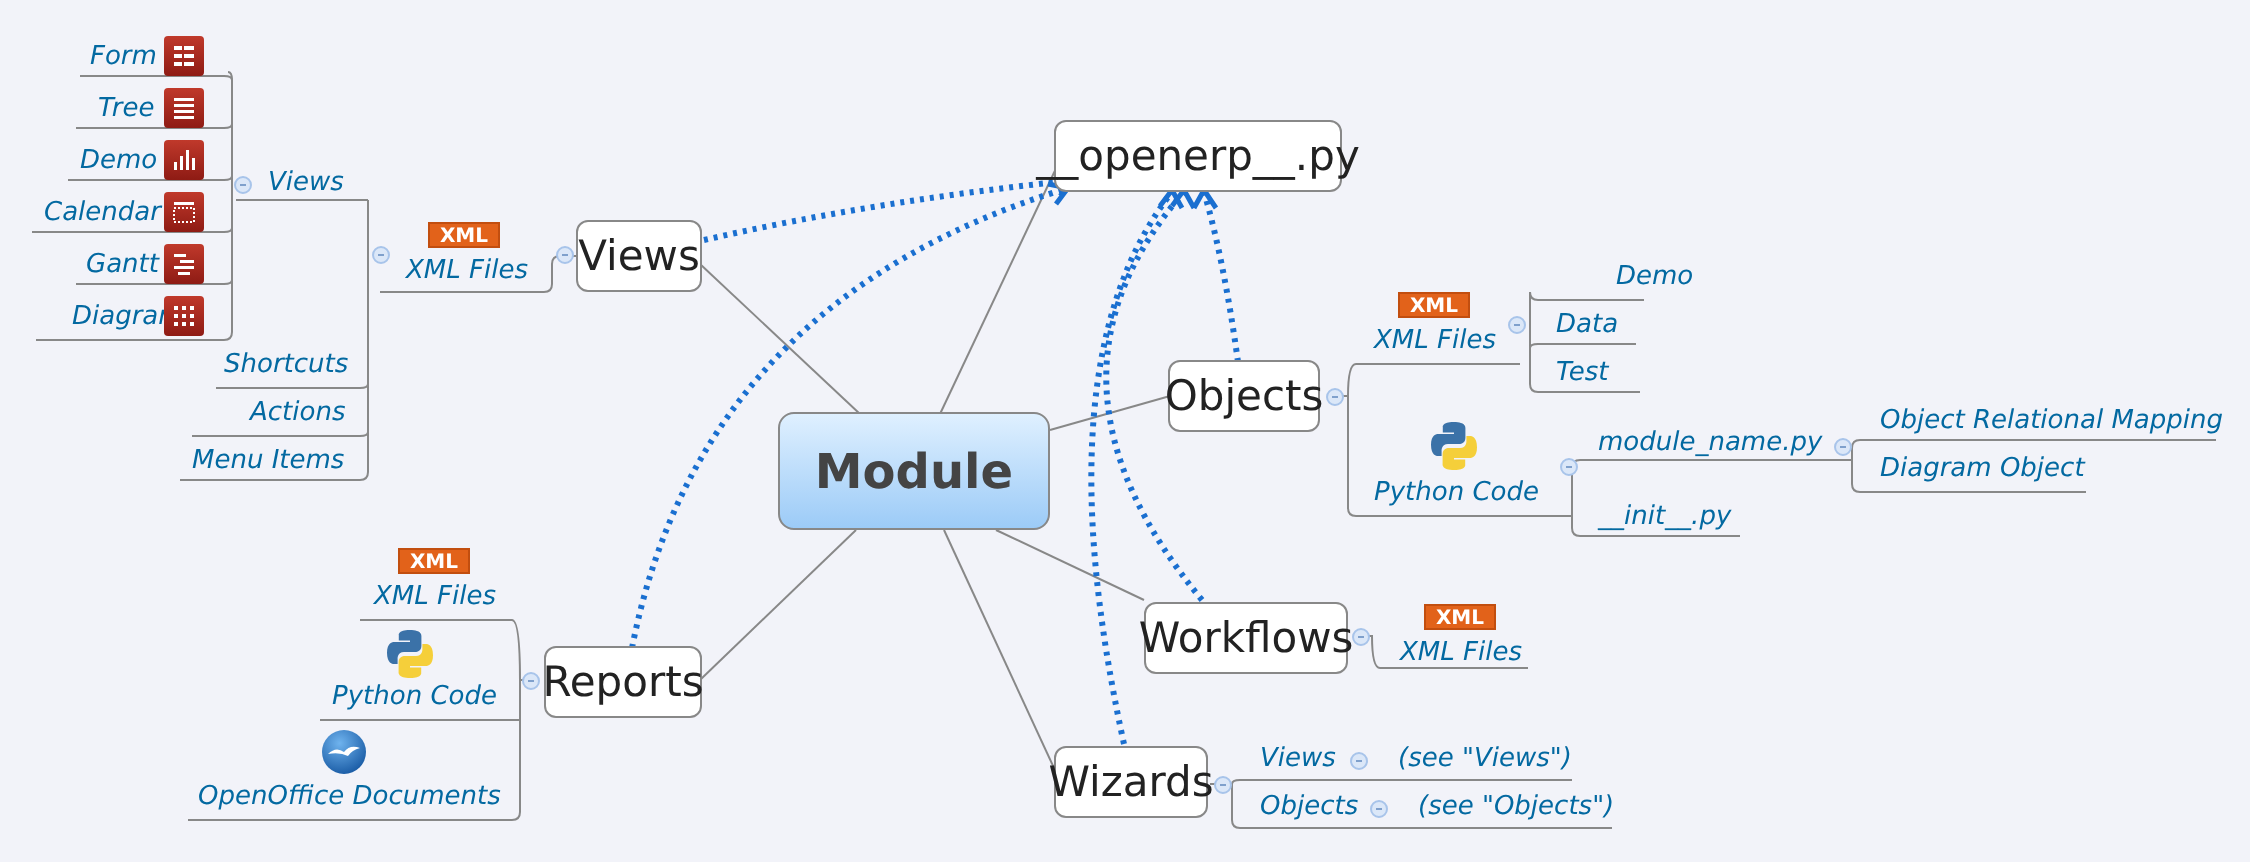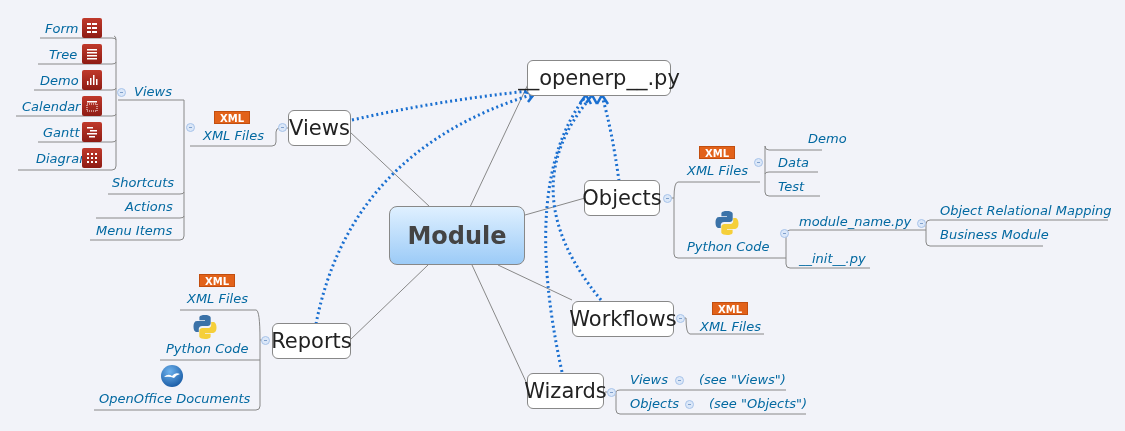--- a/index.html
+++ b/index.html
@@ -174,21 +174,21 @@
 <div class="t" style="left:778px;top:179px;">Test</div>
 <svg class="pyicon" style="left:714px;top:210px;" viewBox="0 0 26 26">
     <path d="M12.8 1C7 1 7.4 3.5 7.4 3.5V6.2h5.6V7H5.2S1.5 6.6 1.5 12.4s3.3 5.6 3.3 5.6h2v-2.7s-.1-3.3 3.2-3.3h5.6s3.1 0 3.1-3V3.9S19.2 1 12.8 1z" fill="#3b72a8"></path>
     <path d="M13.2 25c5.8 0 5.4-2.5 5.4-2.5V19.8H13V19h7.8s3.7.4 3.7-5.4-3.3-5.6-3.3-5.6h-2v2.7s.1 3.3-3.2 3.3H10.4s-3.1 0-3.1 3V22.1S6.8 25 13.2 25z" fill="#f5cf3a"></path>
   </svg>
 <div class="t" style="left:687px;top:239px;">Python Code</div>
 <div class="col" style="left:780px;top:229px;"></div>
 <div class="t" style="left:799px;top:214px;">module_name.py</div>
 <div class="col" style="left:917px;top:219px;"></div>
 <div class="t" style="left:940px;top:203px;">Object Relational Mapping</div>
-<div class="t" style="left:940px;top:227px;">Business Module</div>
+<div class="t" style="left:940px;top:227px;">Diagram Object</div>
 <div class="t" style="left:799px;top:251px;text-align:right;">__init__.py</div>
 
 <div class="box" style="left:572px;top:301px;width:102px;height:36px;">Workflows</div>
 <div class="col" style="left:676px;top:314px;"></div>
 <div class="xml" style="left:712px;top:302px;">XML</div>
 <div class="t" style="left:700px;top:319px;">XML Files</div>
 
 <div class="box" style="left:272px;top:323px;width:79px;height:36px;">Reports</div>
 <div class="col" style="left:261px;top:336px;"></div>
 <div class="xml" style="left:199px;top:274px;">XML</div>

